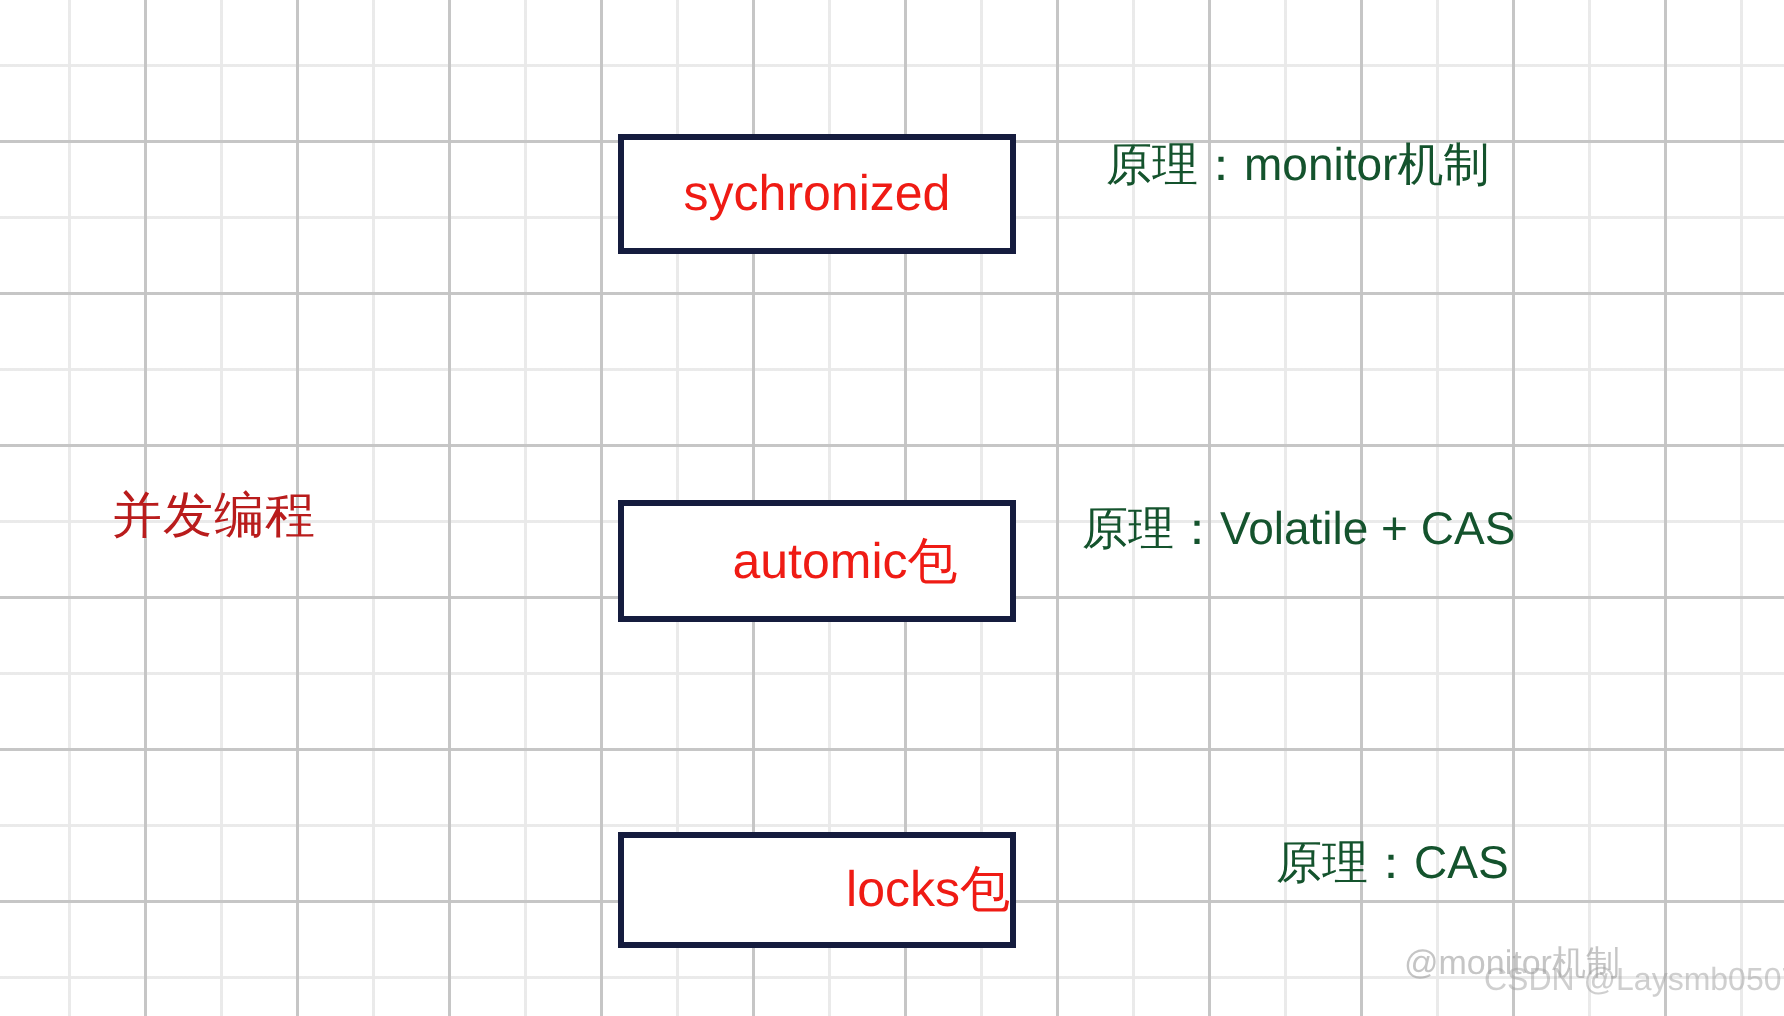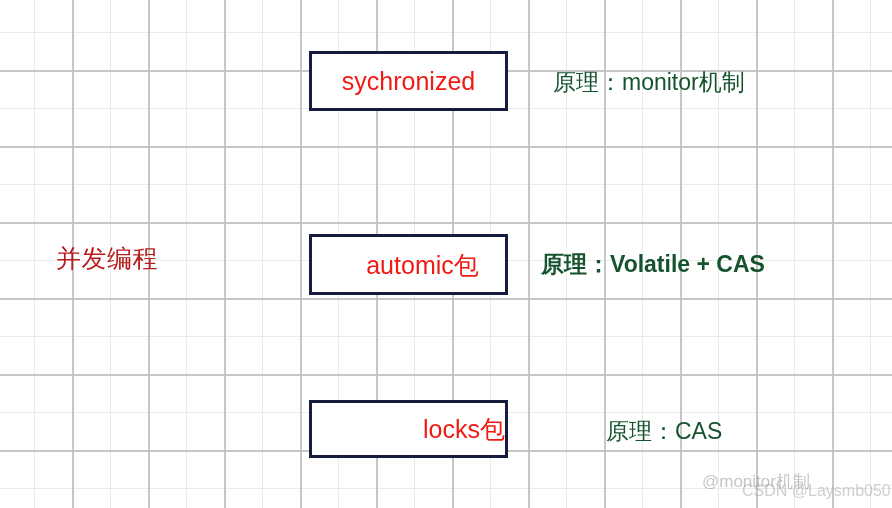--- a/index.html
+++ b/index.html
@@ -52,20 +52,21 @@
   .node-box {
     position: absolute;
     left: 309px;
     width: 199px;
     box-sizing: border-box;
     border: 3px solid #151c3e;
     background: #ffffff;
     display: flex;
     align-items: center;
     justify-content: center;
+    margin-top: 16px;
   }
   .node-box .node-label {
     color: #ef1b14;
     font-size: 25px;
     line-height: 30px;
     white-space: nowrap;
   }
 
   #box-sychronized { top: 51px;  height: 60px; }
   #box-automic     { top: 234px; height: 61px; padding-left: 28px; }
@@ -73,22 +74,22 @@
 
   
   .note-text {
     position: absolute;
     color: #14532d;
     font-size: 23px;
     line-height: 32px;
     white-space: nowrap;
   }
   #note-sychronized { left: 553px; top: 66px;  }
-  #note-automic     { left: 541px; top: 248px; font-weight: bold; }
-  #note-locks       { left: 606px; top: 415px; text-align: center; }
+  #note-automic     { left: 541px; top: 248px; }
+  #note-locks       { left: 638px; top: 415px; text-align: center; }
 
   
   .watermark {
     position: absolute;
     white-space: nowrap;
     pointer-events: none;
     user-select: none;
   }
   #watermark-juejin {
     left: 702px;

